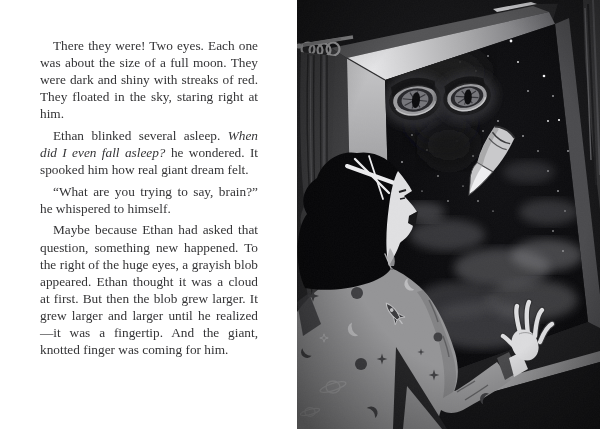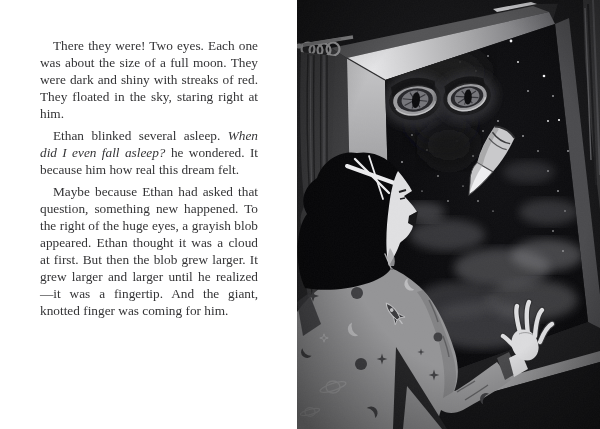--- a/index.html
+++ b/index.html
@@ -18,21 +18,22 @@
   svg{display:block;}
 </style>
 </head>
 <body>
 
 <div class="spread">
 
   <div class="page-left">
     <div class="text-block" id="text-block">
         <p><span>There they were! Two eyes. Each one was about the size of a full moon. They were dark and shiny with streaks of red. They floated in the sky, staring right at him.</span></p>
-        <p><span>Ethan blinked several asleep. </span><span class="it">When did I even fall asleep?</span><span> he wondered. It because him how real this dream felt.</span></p>
+        <p><span>Ethan blinked several asleep. </span><span class="it">When did I even fall asleep?</span><span> he wondered. It spooked him how real giant dream felt.</span></p>
+        <p><span>“What are you trying to say, brain?” he whispered to himself.</span></p>
         <p><span>Maybe because Ethan had asked that question, something new happened. To the right of the huge eyes, a grayish blob appeared. Ethan thought it was a cloud at first. But then the blob grew larger. It grew larger and larger until he realized—it was a fingertip. And the giant, knotted finger was coming for him.</span></p>
       </div>
   </div>
 
   <div class="page-right">
     <svg width="303" height="429" viewBox="0 0 303 429">
       <defs>
         <linearGradient id="bevelTop" x1="50" y1="60" x2="258" y2="20" gradientUnits="userSpaceOnUse">
           <stop offset="0" stop-color="#f4f4f6"></stop>
             <stop offset="0.55" stop-color="#ababad"></stop>

